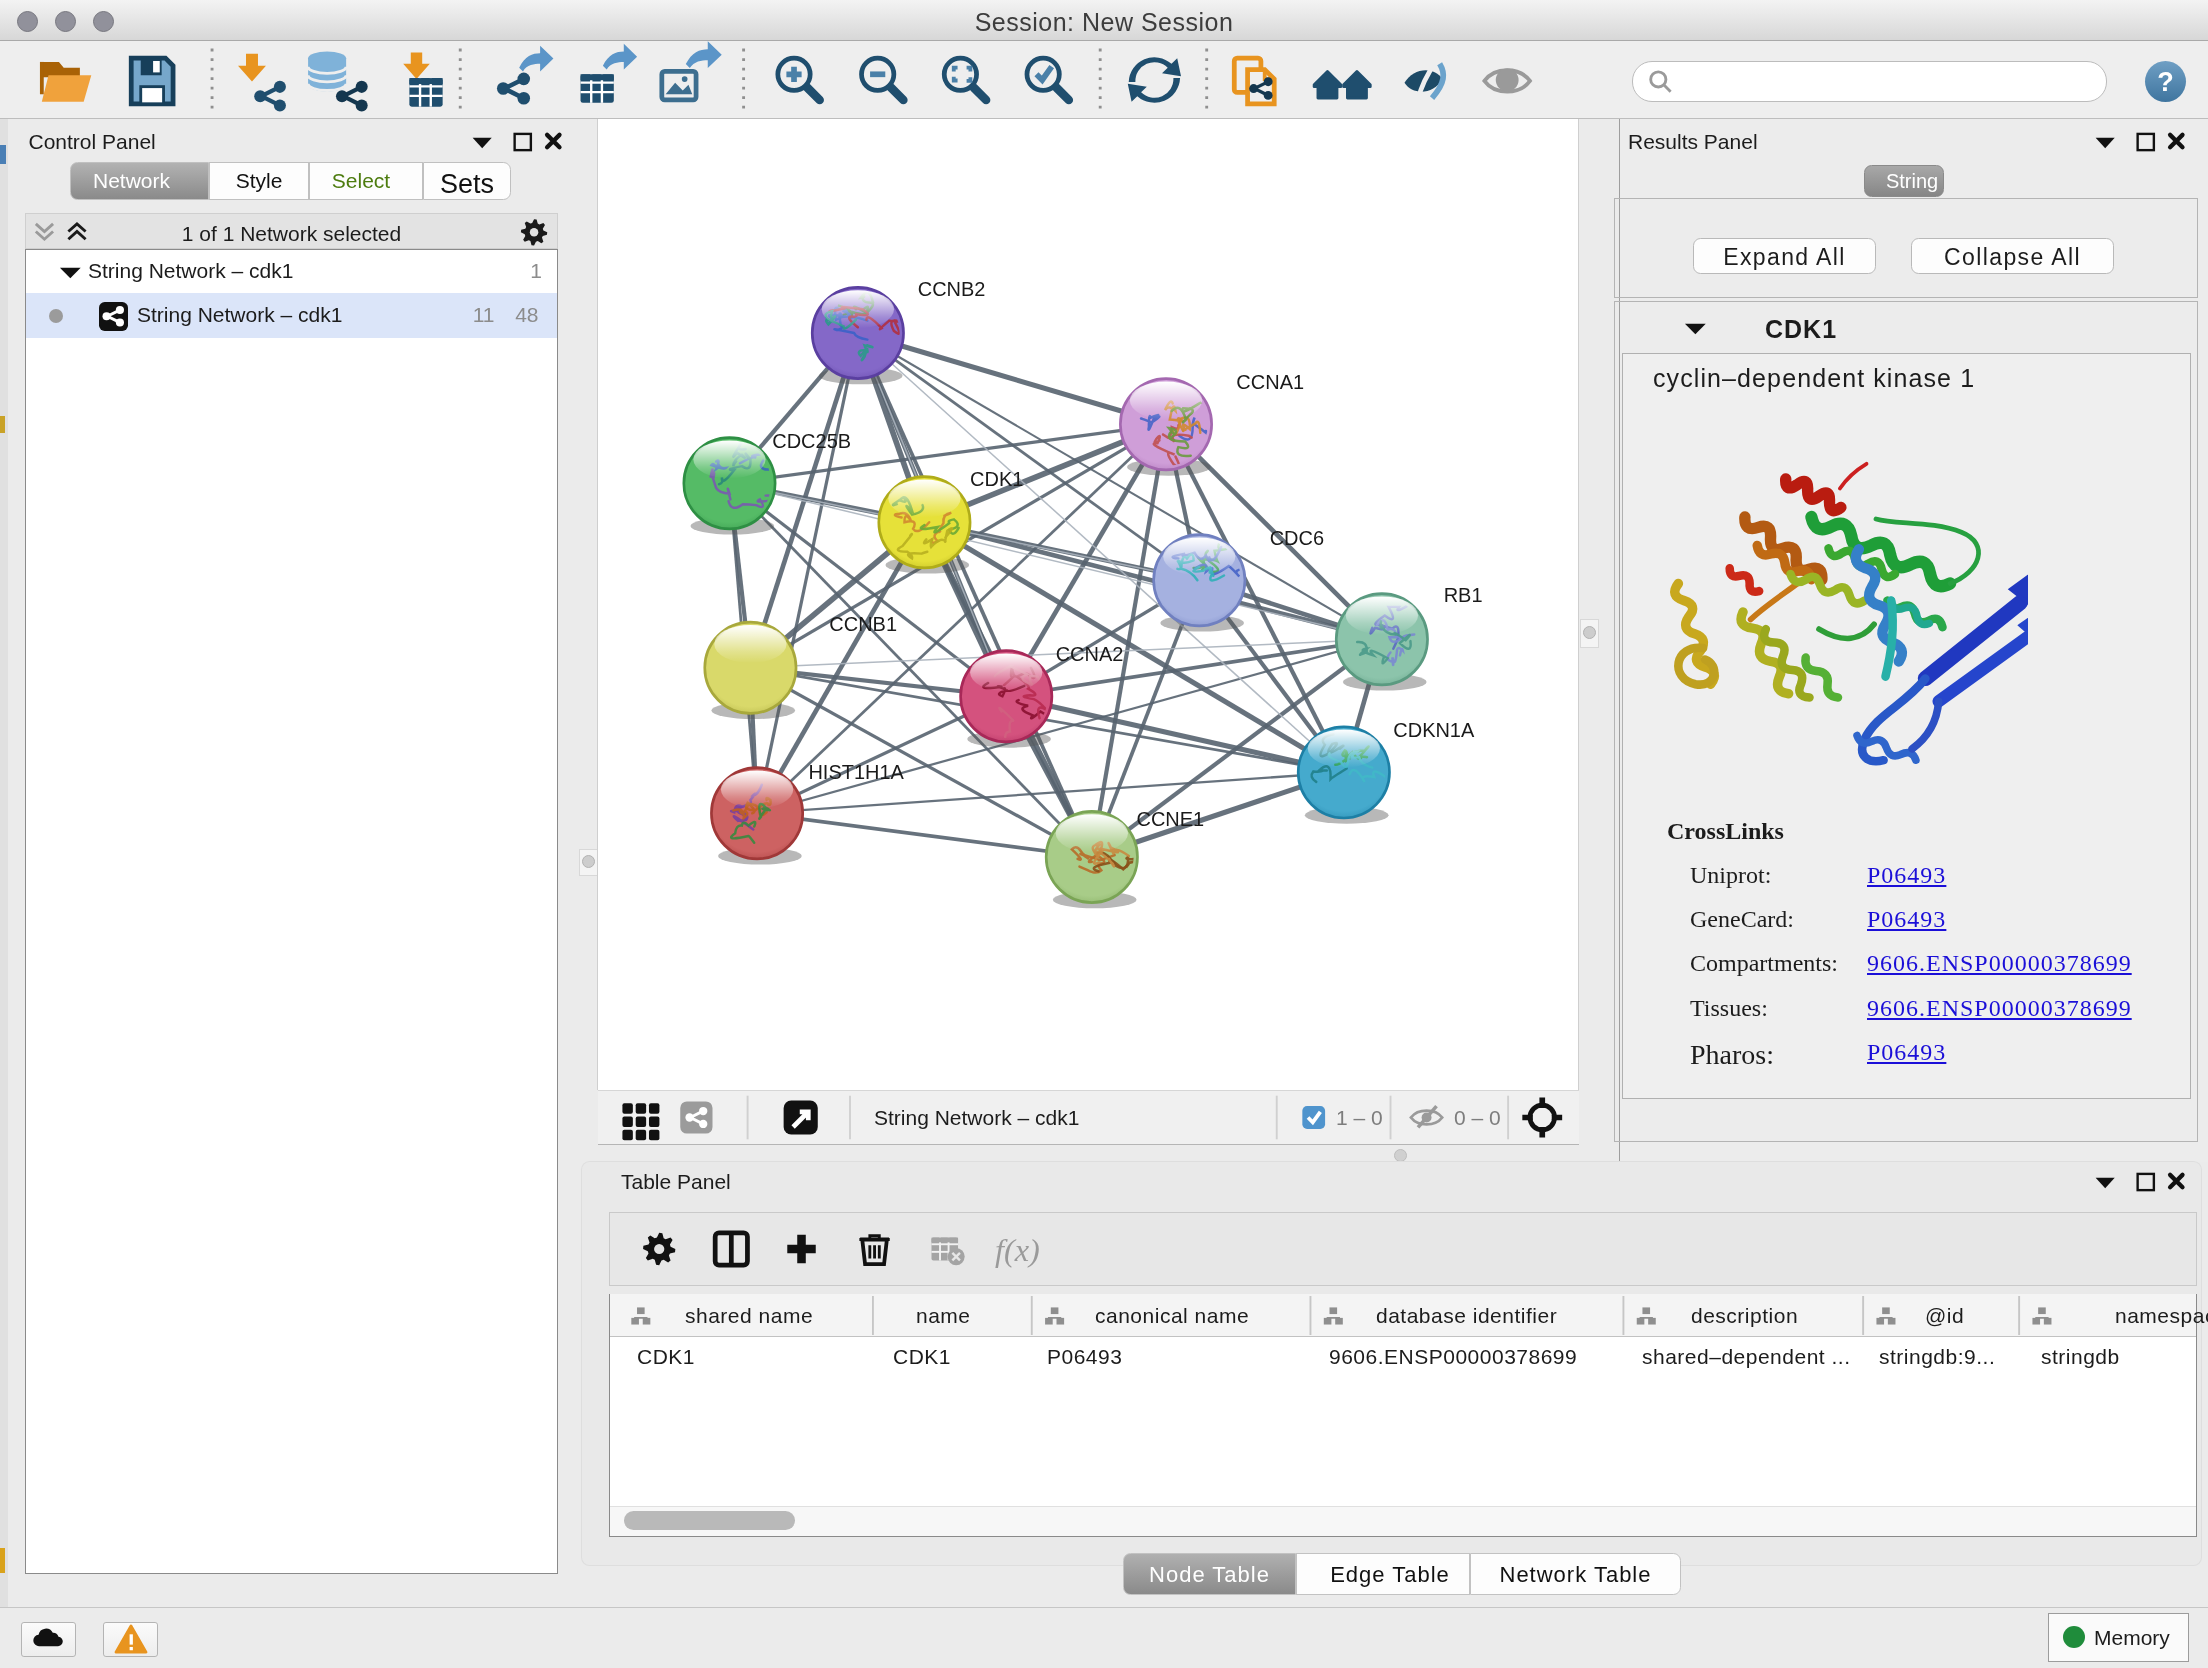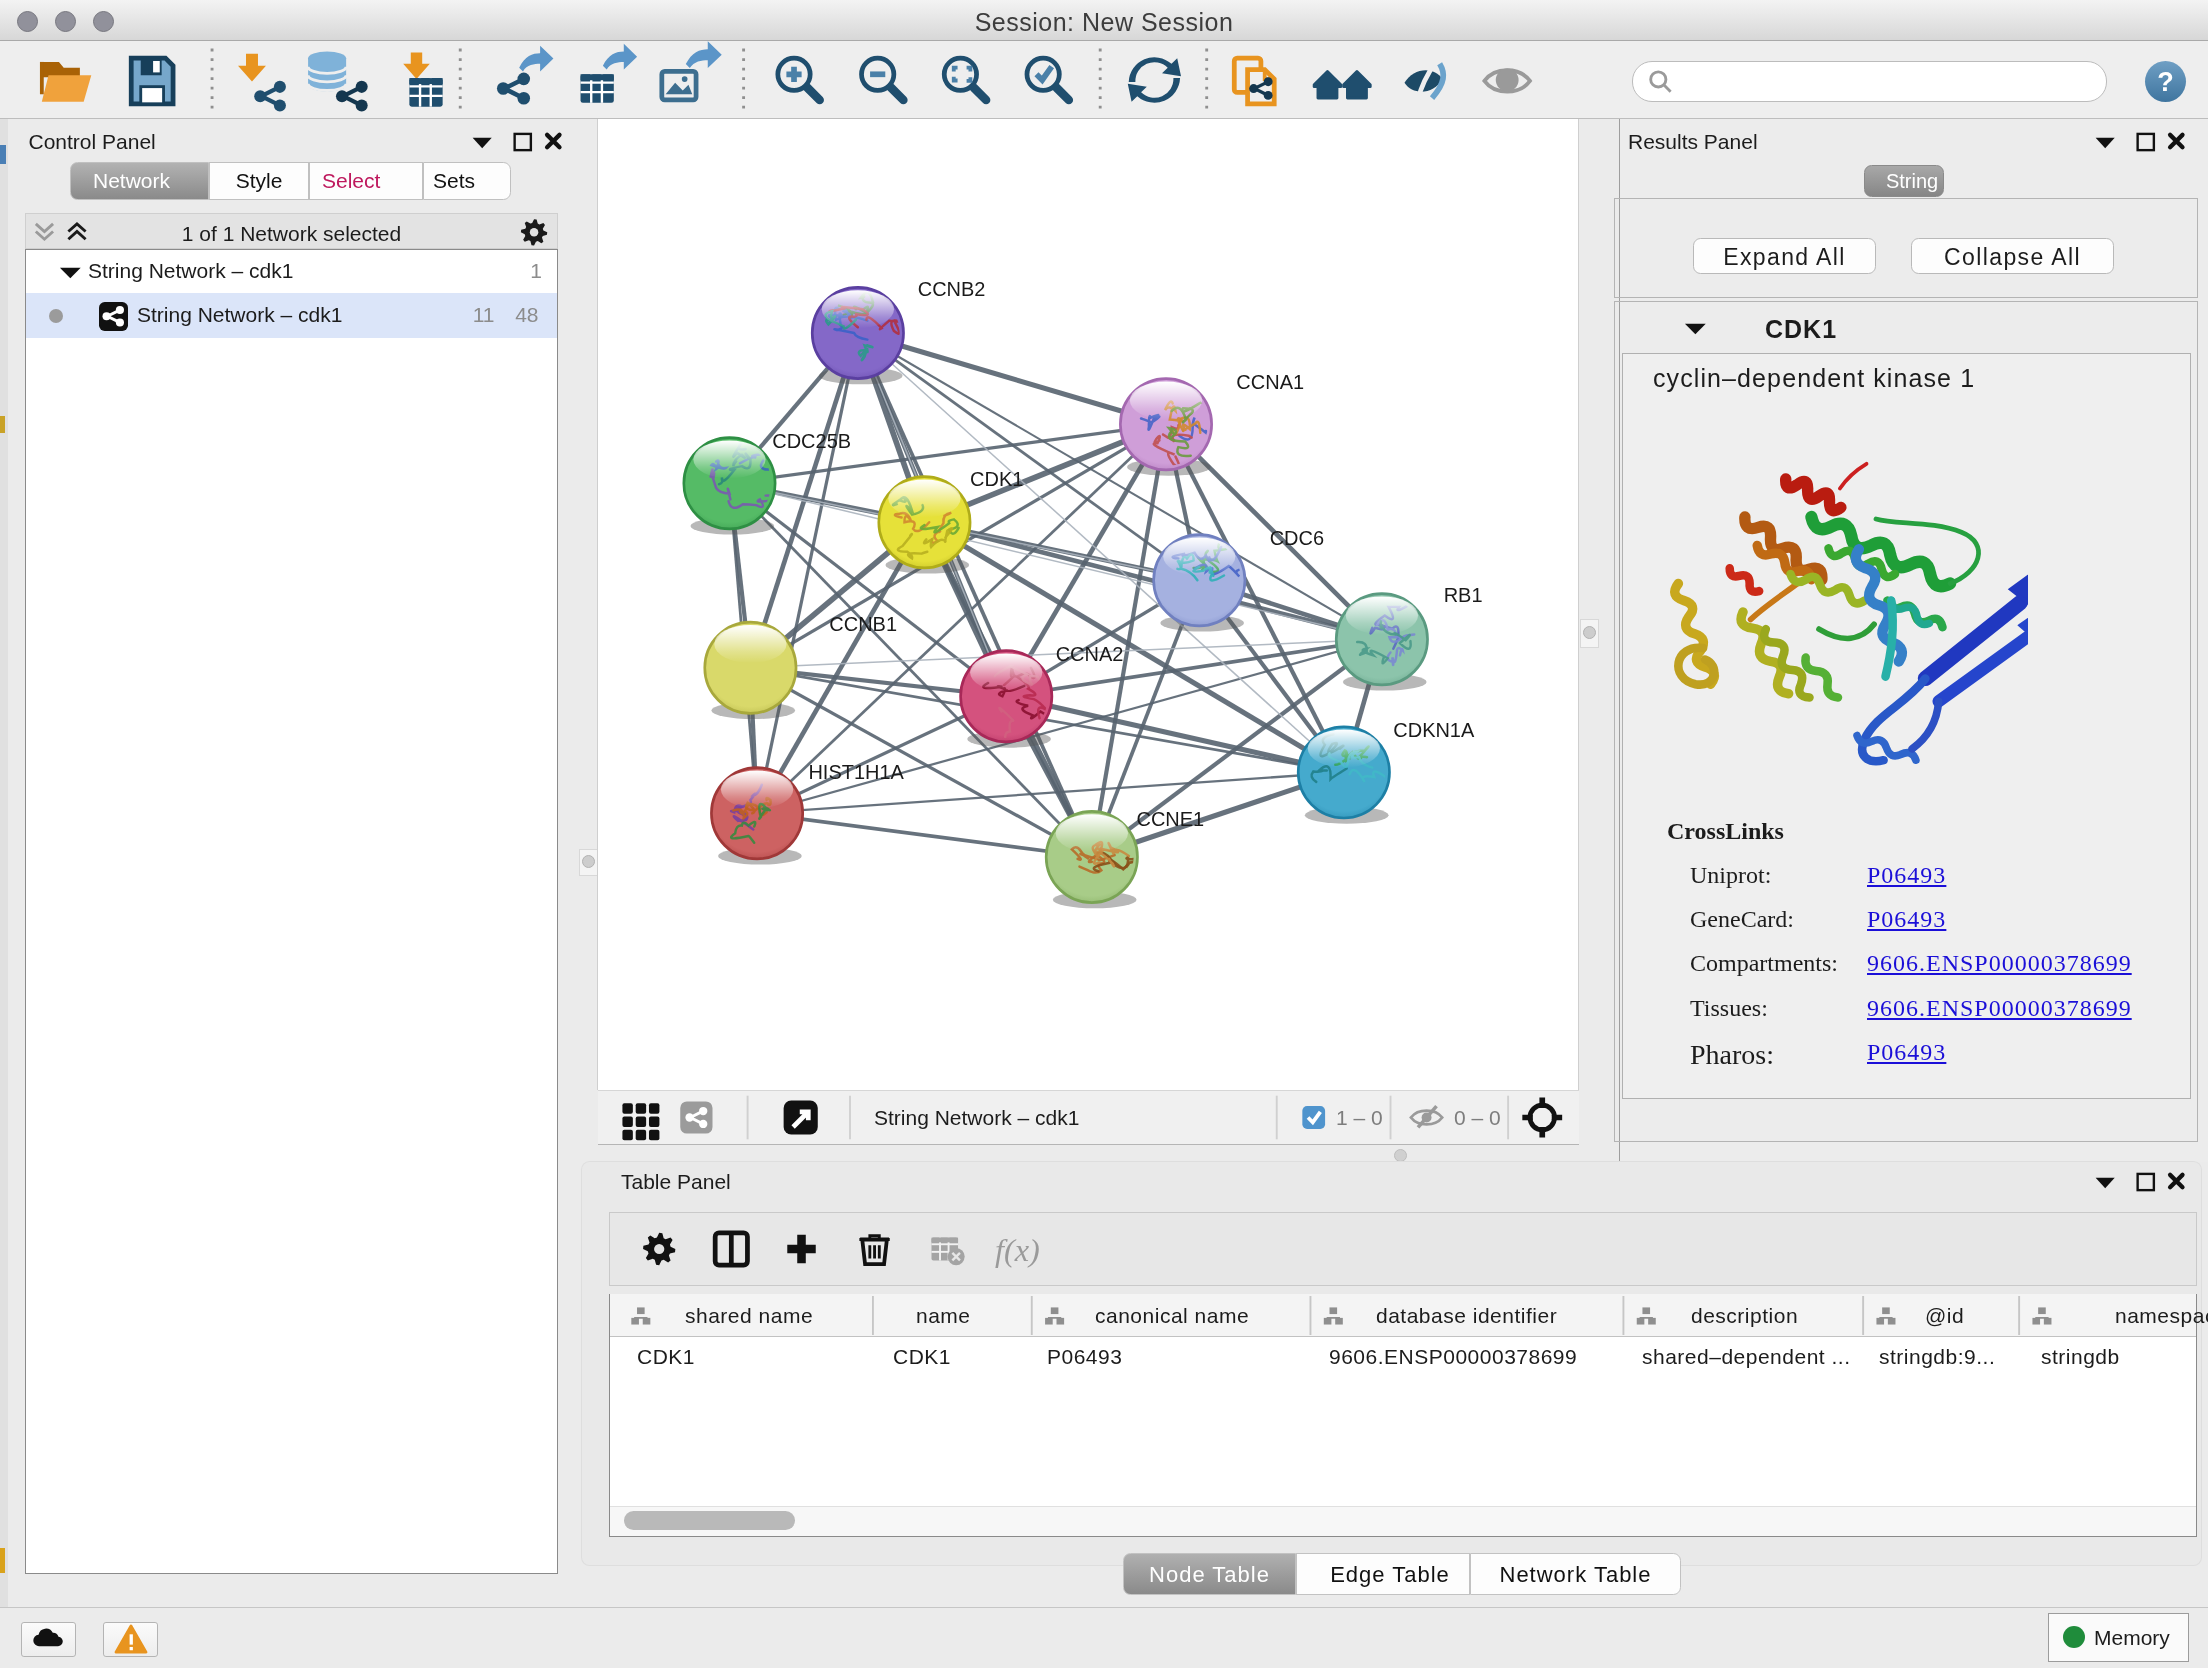--- a/index.html
+++ b/index.html
@@ -160,23 +160,23 @@
 <svg style="position:absolute;left:465px;top:131px;" width="105" height="23" viewBox="0 0 110 24">
     <path d="M8 7 L28 7 L18 18 Z" fill="#111"></path>
     <rect x="52" y="3" width="17" height="17" fill="none" stroke="#111" stroke-width="2.5"></rect>
     <path d="M86 4 L99 17 M99 4 L86 17" stroke="#111" stroke-width="4.5" stroke-linecap="round"></path>
   </svg>
 <div class="abs" style="left:70px;top:162px;width:139px;height:38px;background:linear-gradient(#b2b2b2,#8a8a8a);border:1px solid #c0c0c0;border-radius:7.6px 0 0 7.6px;"></div>
 <div class="txt" style="left:70px;top:169px;width:123px;text-align:center;font-size:21px;color:#fff;">Network</div>
 <div class="abs" style="left:209px;top:162px;width:100px;height:38px;background:#fdfdfd;border:1px solid #c0c0c0;border-radius:0;"></div>
 <div class="txt" style="left:209px;top:169px;width:100px;text-align:center;font-size:21px;color:#111;">Style</div>
 <div class="abs" style="left:309px;top:162px;width:114px;height:38px;background:#fdfdfd;border:1px solid #c0c0c0;border-radius:0;"></div>
-<div class="txt" style="left:322px;top:169px;width:114px;text-align:left;font-size:21px;color:#be185d;">Select</div>
+<div class="txt" style="left:304px;top:169px;width:114px;text-align:center;font-size:21px;color:#4d7c0f;">Select</div>
 <div class="abs" style="left:423px;top:162px;width:88px;height:38px;background:#fdfdfd;border:1px solid #c0c0c0;border-radius:0 7.6px 7.6px 0;"></div>
-<div class="txt" style="left:410px;top:169px;width:88px;text-align:center;font-size:21px;color:#111;">Sets</div>
+<div class="txt" style="left:423px;top:169px;width:88px;text-align:center;font-size:27px;color:#111;">Sets</div>
 <div class="abs" style="left:25px;top:213px;width:533px;height:36px;background:#e3e3e3;border:1px solid #cfcfcf;"></div>
 <svg style="position:absolute;left:32px;top:220px;" width="67" height="25" viewBox="0 0 70 26">
     <path d="M4 4 L13 12 L22 4 M4 12 L13 20 L22 12" fill="none" stroke="#9a9a9a" stroke-width="3"></path>
     <path d="M38 20 L47 12 L56 20 M38 12 L47 4 L56 12" fill="none" stroke="#1a1a1a" stroke-width="3"></path>
   </svg>
 <div class="txt" style="left:25px;top:222px;width:533px;text-align:center;font-size:21px;">1 of 1 Network selected</div>
 <svg style="position:absolute;left:519px;top:219px;" width="32" height="28.5" viewBox="0 0 34 30">
     <polygon points="30.0,14.0 29.7,16.7 25.3,17.9 24.4,19.6 25.9,23.9 23.8,25.6 19.9,23.3 18.0,23.9 16.0,28.0 13.3,27.7 12.1,23.3 10.4,22.4 6.1,23.9 4.4,21.8 6.7,17.9 6.1,16.0 2.0,14.0 2.3,11.3 6.7,10.1 7.6,8.4 6.1,4.1 8.2,2.4 12.1,4.7 14.0,4.1 16.0,0.0 18.7,0.3 19.9,4.7 21.6,5.6 25.9,4.1 27.6,6.2 25.3,10.1 25.9,12.0" fill="#1a1a1a"></polygon>
     <circle cx="16" cy="14" r="4.5" fill="#e2e2e2"></circle>
   </svg>

